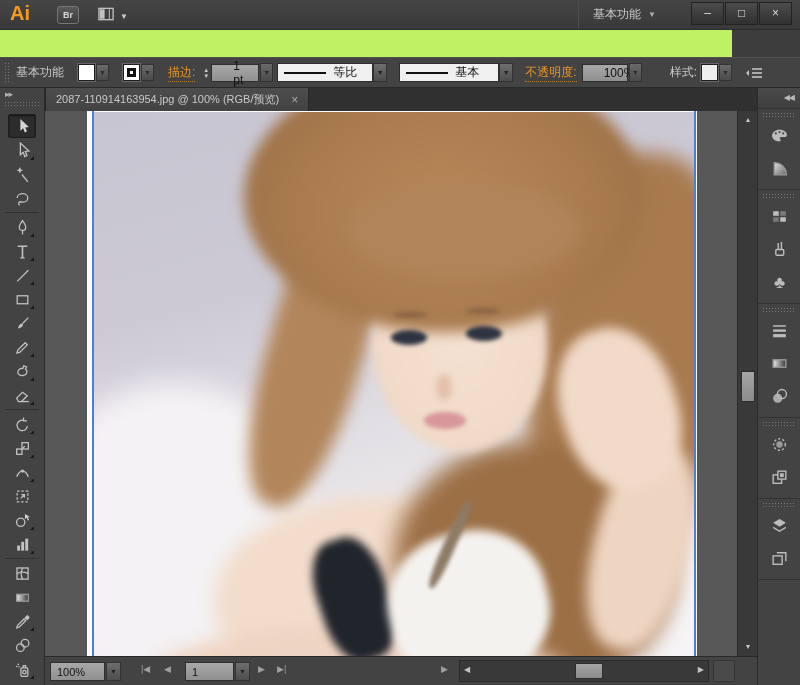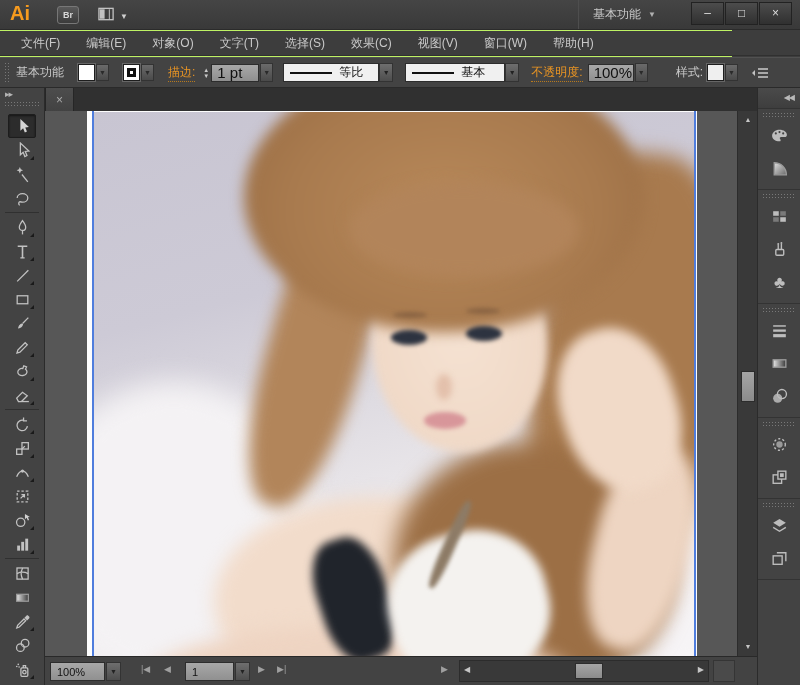--- a/index.html
+++ b/index.html
@@ -27,21 +27,21 @@
   .grip-v { width:6px; height:22px; margin:0 6px 0 4px; background-image:radial-gradient(#777 30%, transparent 35%); background-size:3px 3px; }
   .cb-text { color:#c9c9c9; font-size:12px; white-space:nowrap; }
   .cb-link { color:#ea9523; font-size:12px; border-bottom:1px dotted #b87a1e; white-space:nowrap; }
   .swatch-combo { display:flex; align-items:center; margin-left:14px; }
   .swatch { width:17px; height:17px; background:#fff; border:1px solid #1e1e1e; box-shadow:0 0 0 1px #666; }
   .swatch.stroke-swatch { position:relative; }
   .swatch.stroke-swatch::after { content:""; position:absolute; left:3px; top:3px; right:3px; bottom:3px; border:3px solid #111; }
   .mini-drop { width:13px; height:17px; background:linear-gradient(#6a6a6a,#4a4a4a); border:1px solid #333; margin-left:1px; color:#2a2a2a; font-size:7px; text-align:center; line-height:16px; }
   .stepper { display:flex; flex-direction:column; margin:0 2px 0 8px; gap:2px; }
   .stepper span { font-size:6px; color:#c9c9c9; line-height:4px; }
-  .field { height:18px; background:linear-gradient(#a8a8a8,#8f8f8f); border:1px solid #2d2d2d; color:#111; font-size:15px; padding:0 5px; display:flex; align-items:center; }
+  .field { height:18px; background:linear-gradient(#a8a8a8,#8f8f8f); border:1px solid #2d2d2d; color:#111; font-size:12px; padding:0 21px; display:flex; align-items:center; }
   .combo-white { height:19px; background:#f0f0f0; border:1px solid #2d2d2d; display:flex; align-items:center; padding:0 6px; gap:7px; }
   .combo-white .line { width:42px; height:2px; background:#111; }
   .combo-white .cw-label { color:#111; font-size:12px; }
   .drop-btn { width:14px; height:19px; background:linear-gradient(#6e6e6e,#4d4d4d); border:1px solid #333; color:#222; font-size:7px; text-align:center; line-height:18px; }
   .panel-menu-icon { margin-left:12px; width:20px; height:14px; }
   .panel-menu-icon svg { width:20px; height:14px; }
 
   
   .tabrow { position:absolute; left:0; top:88px; width:800px; height:23px; background:#303030; }
   .tools-header { position:absolute; left:0; top:0; width:45px; height:23px; background:#434343; border-right:1px solid #2b2b2b; }
@@ -145,51 +145,40 @@
       <span>基本功能</span>
       <span class="caret">▼</span>
     </div>
     <div class="win-controls">
       <div class="win-btn">–</div>
       <div class="win-btn">□</div>
       <div class="win-btn">×</div>
     </div>
   </div>
 
-  <div class="menubar">
-    <div class="menu-item">文件(F)</div>
-    <div class="menu-item">编辑(E)</div>
-    <div class="menu-item">对象(O)</div>
-    <div class="menu-item">文字(T)</div>
-    <div class="menu-item">选择(S)</div>
-    <div class="menu-item">效果(C)</div>
-    <div class="menu-item">视图(V)</div>
-    <div class="menu-item">窗口(W)</div>
-    <div class="menu-item">帮助(H)</div>
-  </div>
 
   <div class="controlbar">
     <div class="grip-v"></div>
     <span class="cb-text">基本功能</span>
     <div class="swatch-combo">
       <span class="swatch"></span>
       <span class="mini-drop">▼</span>
     </div>
     <div class="swatch-combo">
       <span class="swatch stroke-swatch"></span>
       <span class="mini-drop">▼</span>
     </div>
     <span class="cb-link" style="margin-left:14px;text-align:center;">描边:</span>
     <div class="stepper">
       <span>▲</span>
       <span>▼</span>
     </div>
     <div class="field" style="width:48px;">1 pt</div>
     <span class="mini-drop" style="height:19px;line-height:18px;">▼</span>
-    <div class="combo-white" style="margin-left:10px;width:96px;">
+    <div class="combo-white" style="margin-left:4px;width:96px;">
       <span class="line"></span>
       <span class="cw-label">等比</span>
     </div>
     <span class="drop-btn">▼</span>
     <div class="combo-white" style="margin-left:12px;width:100px;">
       <span class="line"></span>
       <span class="cw-label">基本</span>
     </div>
     <span class="drop-btn">▼</span>
     <span class="cb-link" style="margin-left:12px;">不透明度:</span>
@@ -209,20 +198,21 @@
         </svg>
     </span>
   </div>
 
   <div class="tabrow">
     <div class="tools-header">
       <span class="tools-expand">▸▸</span>
       <span class="grip-h"></span>
     </div>
     <div class="doc-tab">
+      <span class="tab-title">2087-110914163954.jpg @ 100% (RGB/预览)</span>
       <span class="tab-close">×</span>
     </div>
   </div>
 
   <div class="toolbar">
     <div class="tool active" title="selection-tool">
       <svg viewBox="0 0 16 16">
           <path d="M6 1v11l2.6-2.3 1.6 4 2-1-1.6-3.8 3.4-.4z" fill="#d4d4d4" stroke="none"></path>
         </svg>
     </div>

